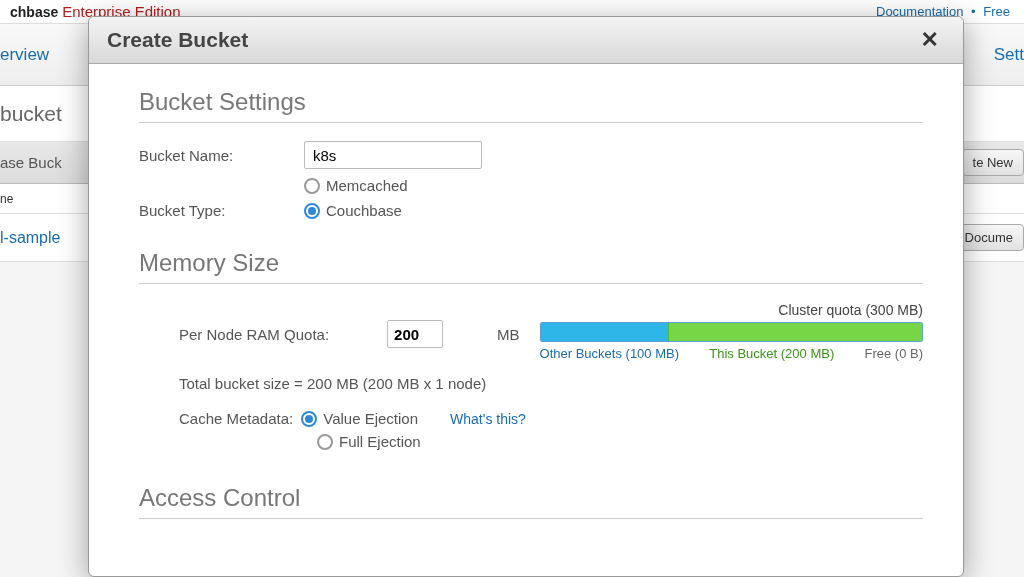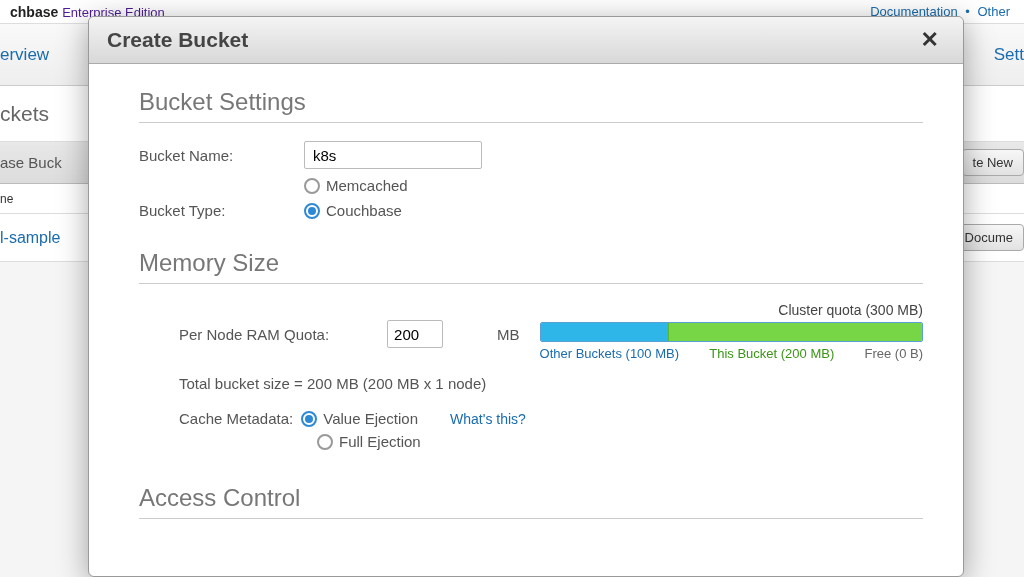--- a/index.html
+++ b/index.html
@@ -17,21 +17,21 @@
       background: #fff;
       height: 24px;
       padding: 2px 10px;
       font-size: 14px;
       display: flex;
       justify-content: space-between;
       align-items: center;
       border-bottom: 1px solid #ddd;
     }
     .bg-brand { font-weight: 600; color: #222; }
-    .bg-brand .edition { font-weight: 400; color: #4c1d95; font-size: 13px; }
+    .bg-brand .edition { font-weight: 400; color: #b91c1c; font-size: 15px; }
     .bg-links { font-size: 13px; color: #1a6cae; }
     .bg-links a { color: #1a6cae; text-decoration: none; margin: 0 4px; }
     .bg-tabs {
       background: linear-gradient(#f9f9f9,#eee);
       height: 62px;
       border-bottom: 1px solid #ccc;
       padding-left: 0;
       font-size: 17px;
       color: #1a6cae;
       display: flex;
@@ -199,20 +199,21 @@
       gap: 48px;
     }
     .quota-input {
       border: 1px solid #bbb;
       width: 56px;
       height: 28px;
       padding: 4px 6px;
       font-size: 15px;
       margin: 0 6px 0 10px;
       border-radius: 2px;
+      font-weight: bold;
     }
     .quota-unit { margin-right: 20px; }
     .quota-bar-area { flex: 1; }
     .cluster-quota-text {
       text-align: right;
       font-size: 14px;
       color: #444;
       margin-bottom: 4px;
     }
     .quota-bar {
@@ -248,29 +249,29 @@
 <body>
 
 <div class="bg-header">
   <div class="bg-brand">
     <span>chbase</span>
     <span class="edition">Enterprise Edition</span>
   </div>
   <div class="bg-links">
     <a>Documentation</a>
     <span>•</span>
-    <a>Other</a>
+    <a>Free</a>
   </div>
 </div>
 <div class="bg-tabs">
   <span>erview</span>
   <span>Sett</span>
 </div>
 <div class="bg-sub">
-  <span>ckets</span>
+  <span>bucket</span>
 </div>
 <div class="bg-row3">
   <span>ase Buck</span>
   <button class="bg-btn">te New</button>
 </div>
 <div class="bg-row4">
   <span>ne</span>
 </div>
 <div class="bg-row5">
   <span>l-sample</span>

